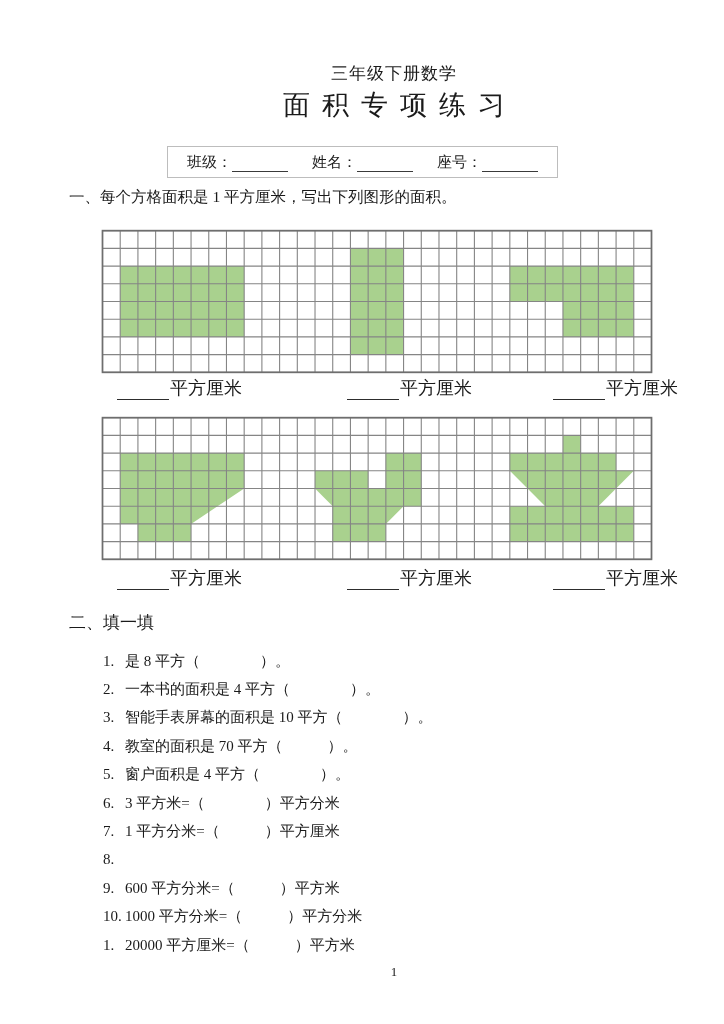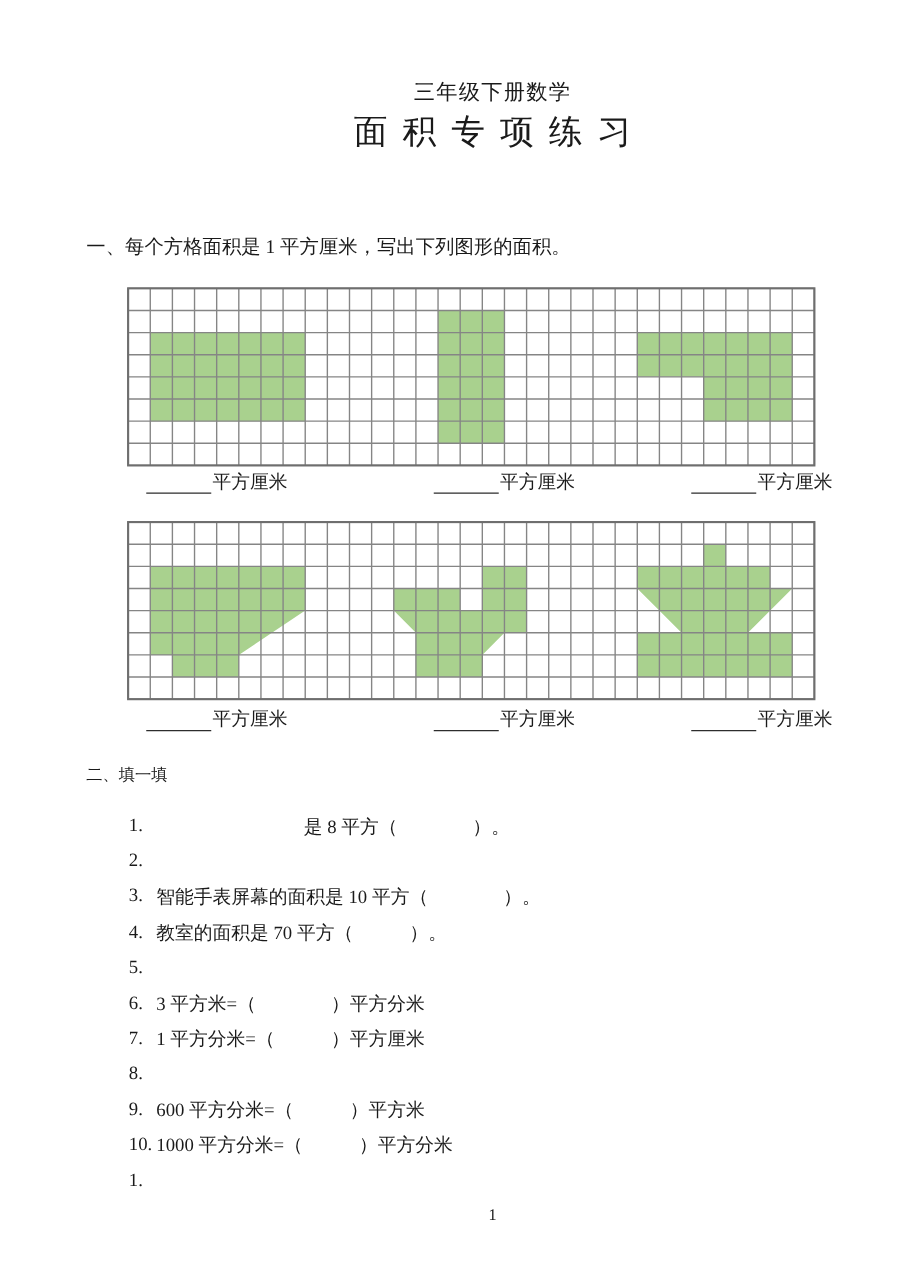--- a/index.html
+++ b/index.html
@@ -14,39 +14,53 @@
   .subtitle{top:62px;font-size:17px;letter-spacing:1px;}
   .main-title{top:87px;font-size:27px;letter-spacing:12px;text-indent:12px;}
   .name-box{
     left:167px;top:146px;width:389px;height:30px;
     border:1px solid #bdbdbd;display:flex;align-items:center;justify-content:center;
     font-size:15px;gap:6px;
   }
   .name-box .grp{display:flex;align-items:flex-end;margin:0 9px;}
   .blank{display:inline-block;width:56px;height:15px;border-bottom:1.2px solid #3a3a3a;}
   .sec-heading{left:69px;top:187px;font-size:15.5px;}
-  .sec2-heading{left:69px;top:611px;font-size:13px;}
+  .sec2-heading{left:69px;top:611px;font-size:17px;}
   .grid-box{left:101px;}
   #gridA{top:229px;}
   #gridB{top:416px;}
-  .area-label{position:absolute;font-size:15px;display:flex;align-items:flex-end;}
+  .area-label{position:absolute;font-size:18px;display:flex;align-items:flex-end;}
   .ublank{display:inline-block;width:52px;height:15px;border-bottom:1.3px solid #2d2d2d;margin-right:1px;}
   #items-list{left:103px;top:647px;width:560px;}
   .item-row{height:28.4px;display:flex;align-items:center;font-size:15px;}
   .item-num{display:inline-block;min-width:22px;}
   .page-num{top:964px;font-size:13px;}
 </style>
 </head>
 <body>
 
 <div class="page">
 
   <div class="abs centered subtitle">三年级下册数学</div>
   <div class="abs centered main-title">面积专项练习</div>
 
+  <div class="abs name-box">
+    <span class="grp">
+      <span>班级：</span>
+      <span class="blank"></span>
+    </span>
+    <span class="grp">
+      <span>姓名：</span>
+      <span class="blank"></span>
+    </span>
+    <span class="grp">
+      <span>座号：</span>
+      <span class="blank"></span>
+    </span>
+  </div>
 
   <div class="abs sec-heading">一、每个方格面积是 1 平方厘米，写出下列图形的面积。</div>
 
   <div id="gridA" class="abs grid-box"><svg width="552" height="145" viewBox="-1.5 -1.5 551.6999999999999 144.6">
         <polygon points="17.7,35.4 141.6,35.4 141.6,106.2 17.7,106.2" fill="#a9d18e"></polygon>
         <polygon points="247.8,17.7 300.9,17.7 300.9,123.9 247.8,123.9" fill="#a9d18e"></polygon>
         <polygon points="407.1,35.4 531.0,35.4 531.0,106.2 460.2,106.2 460.2,70.8 407.1,70.8" fill="#a9d18e"></polygon>
         <line x1="0.0" x2="0.0" y1="0" y2="141.6" stroke="#858585" stroke-width="1.1"></line>
         <line x1="17.7" x2="17.7" y1="0" y2="141.6" stroke="#858585" stroke-width="1.1"></line>
         <line x1="35.4" x2="35.4" y1="0" y2="141.6" stroke="#858585" stroke-width="1.1"></line>
@@ -164,35 +178,37 @@
   <div class="area-label" style="left:553px;top:566px;">
     <span class="ublank"></span>
     <span>平方厘米</span>
   </div>
 
   <div class="abs sec2-heading">二、填一填</div>
 
   <div id="items-list" class="abs">
       <div class="item-row">
         <span class="item-num">1.</span>
-        <span style="margin-left: 118px;">是 8 平方（　　　　）。</span>
+        <span style="">是 8 平方（　　　　）。</span>
       </div>
       <div class="item-row">
         <span class="item-num">2.</span>
+        <span>一本书的面积是 4 平方（　　　　）。</span>
       </div>
       <div class="item-row">
         <span class="item-num">3.</span>
         <span>智能手表屏幕的面积是 10 平方（　　　　）。</span>
       </div>
       <div class="item-row">
         <span class="item-num">4.</span>
         <span>教室的面积是 70 平方（　　　）。</span>
       </div>
       <div class="item-row">
         <span class="item-num">5.</span>
+        <span>窗户面积是 4 平方（　　　　）。</span>
       </div>
       <div class="item-row">
         <span class="item-num">6.</span>
         <span>3 平方米=（　　　　）平方分米</span>
       </div>
       <div class="item-row">
         <span class="item-num">7.</span>
         <span>1 平方分米=（　　　）平方厘米</span>
       </div>
       <div class="item-row">
@@ -201,18 +217,19 @@
       <div class="item-row">
         <span class="item-num">9.</span>
         <span>600 平方分米=（　　　）平方米</span>
       </div>
       <div class="item-row">
         <span class="item-num">10.</span>
         <span>1000 平方分米=（　　　）平方分米</span>
       </div>
       <div class="item-row">
         <span class="item-num">1.</span>
+        <span>20000 平方厘米=（　　　）平方米</span>
       </div>
     </div>
 
   <div class="abs centered page-num">1</div>
 
 </div>
 
 </body></html>

